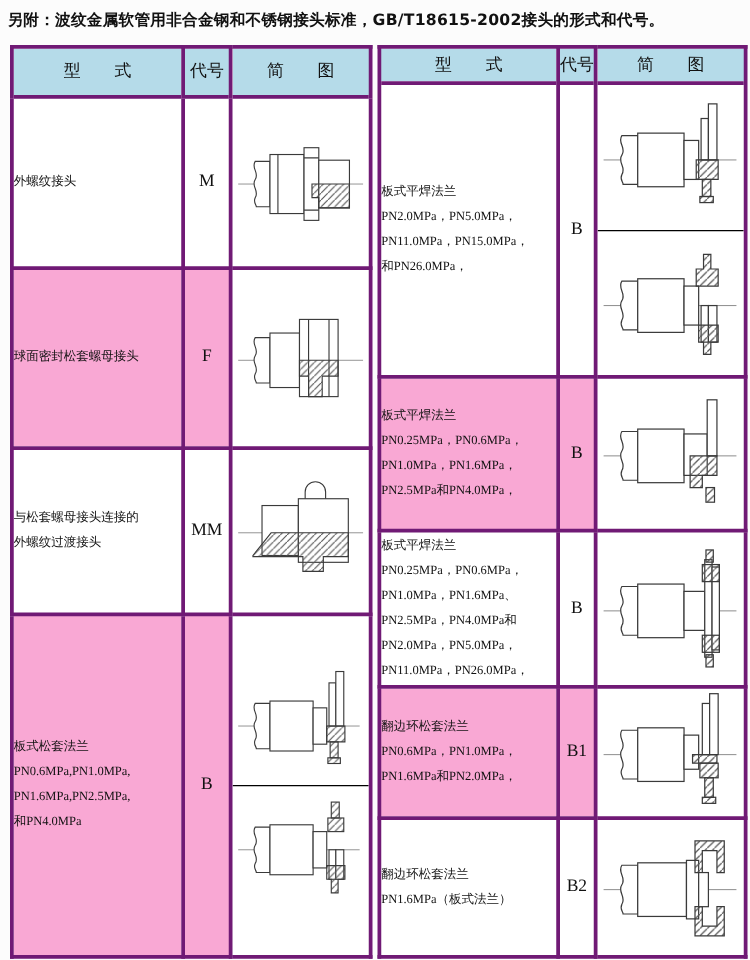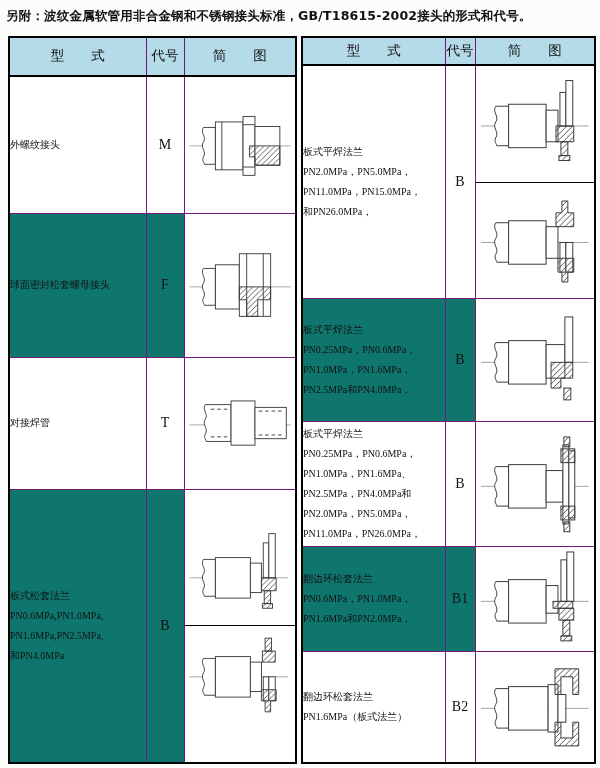--- a/index.html
+++ b/index.html
@@ -4,27 +4,27 @@
 <style>
   html,body{margin:0;padding:0;}
   body{width:600px;height:768px;background:#fcfcfc;overflow:hidden;
        font-family:"Liberation Serif","DejaVu Serif",serif;color:#111;}
   .page{position:relative;width:576px;height:768px;}
   .title{position:absolute;top:8px;left:6px;width:588px;
          font-family:"DejaVu Sans","Liberation Sans",sans-serif;
          font-weight:bold;font-size:12.5px;letter-spacing:0.2px;}
   .tables{position:absolute;top:36px;left:8px;display:flex;gap:4px;}
   table.jt{border-collapse:collapse;table-layout:fixed;border:2px solid #000;background:#fff;}
-  table.jt td{border:1px solid #701a75;padding:0;vertical-align:middle;overflow:hidden;margin-top:20px;}
+  table.jt td{border:3px solid #701a75;padding:0;vertical-align:middle;overflow:hidden;margin-top:20px;}
   table.jt tr.hdr td{background:#b5dbe9;text-align:center;height:26px;
                      font-size:13.5px;border-bottom:2px solid #000;}
   td.type{font-size:10px;line-height:20px;white-space:pre-line;
           padding:3px 2px 3px 8px;}
   td.code{text-align:center;font-size:14px;}
-  tr.yl td.type, tr.yl td.code{background:#0f766e;}
+  tr.yl td.type, tr.yl td.code{background:#f9a8d4;}
   td.diag{background:#fff;}
   td.diag svg{display:block;width:100%;height:100%;}
   .sub{width:100%;}
   .sub + .sub{border-top:1px solid #000;}
   
   .d line,.d path,.d rect{stroke:#3a3a3a;stroke-width:1;fill:none;}
   .d .f{fill:#ffffff;}
   .d .h{fill:url(#hatch);stroke:#3a3a3a;}
   .d .c{stroke:#8a8a8a;stroke-width:0.8;}
   .d .dash{stroke-dasharray:4 3;}
@@ -85,38 +85,36 @@
             <path class="f" d="M33,32 H20 C16,38 24,42 20,48 C16,54 24,58 20,64 C18,68 21,70 21,72 H33 Z"></path>
             <rect class="f" x="33" y="28" width="26" height="48"></rect>
             <rect class="f" x="59" y="16" width="34" height="68"></rect>
             <line x1="67" y1="16" x2="67" y2="84"></line>
             <line x1="85" y1="16" x2="85" y2="84"></line>
             <path class="h" d="M59,52 H93 V66 H79 V84 H67 V66 H59 Z"></path>
           </svg>
         </td>
       </tr>
 
-
-
-      <tr style="height:96px">
-        <td class="type">对接焊管</td>
-        <td class="code">T</td>
+      <tr style="height:97px">
+        <td class="type">与松套螺母接头连接的
+外螺纹过渡接头</td>
+        <td class="code">MM</td>
         <td class="diag">
           <svg viewBox="0 0 120 100" class="d">
             <line class="c" x1="5" y1="52" x2="115" y2="52"></line>
-            <path class="f" d="M50,30 H22 C18,36 26,40 22,46 C18,52 26,56 22,62 C20,66 23,68 23,70 H50 Z"></path>
-            <line class="dash" x1="28" y1="35" x2="48" y2="35"></line>
-            <line class="dash" x1="28" y1="65" x2="48" y2="65"></line>
-            <rect class="f" x="50" y="26" width="26" height="48"></rect>
-            <rect class="f" x="76" y="33" width="34" height="34"></rect>
-            <line class="dash" x1="80" y1="37" x2="108" y2="37"></line>
-            <line class="dash" x1="80" y1="63" x2="108" y2="63"></line>
-          </svg>
-        </td>
-      </tr>
+            <rect class="f" x="26" y="28" width="32" height="44"></rect>
+            <path class="f" d="M64,28 V16 A9,9 0 0 1 82,16 V28"></path>
+            <rect class="f" x="58" y="22" width="44" height="56"></rect>
+            <path class="h" d="M18,72 L34,52 H102 V73 H80 V86 H62 V73 H18 Z"></path>
+          </svg>
+        </td>
+      </tr>
+
+
 
       <tr class="yl" style="height:198px">
         <td class="type">板式松套法兰
 PN0.6MPa,PN1.0MPa,
 PN1.6MPa,PN2.5MPa,
 和PN4.0MPa</td>
         <td class="code">B</td>
         <td class="diag">
           <div class="sub" style="height:98px">
             <svg viewBox="0 0 120 100" class="d" style="width:100%;height:98px">

